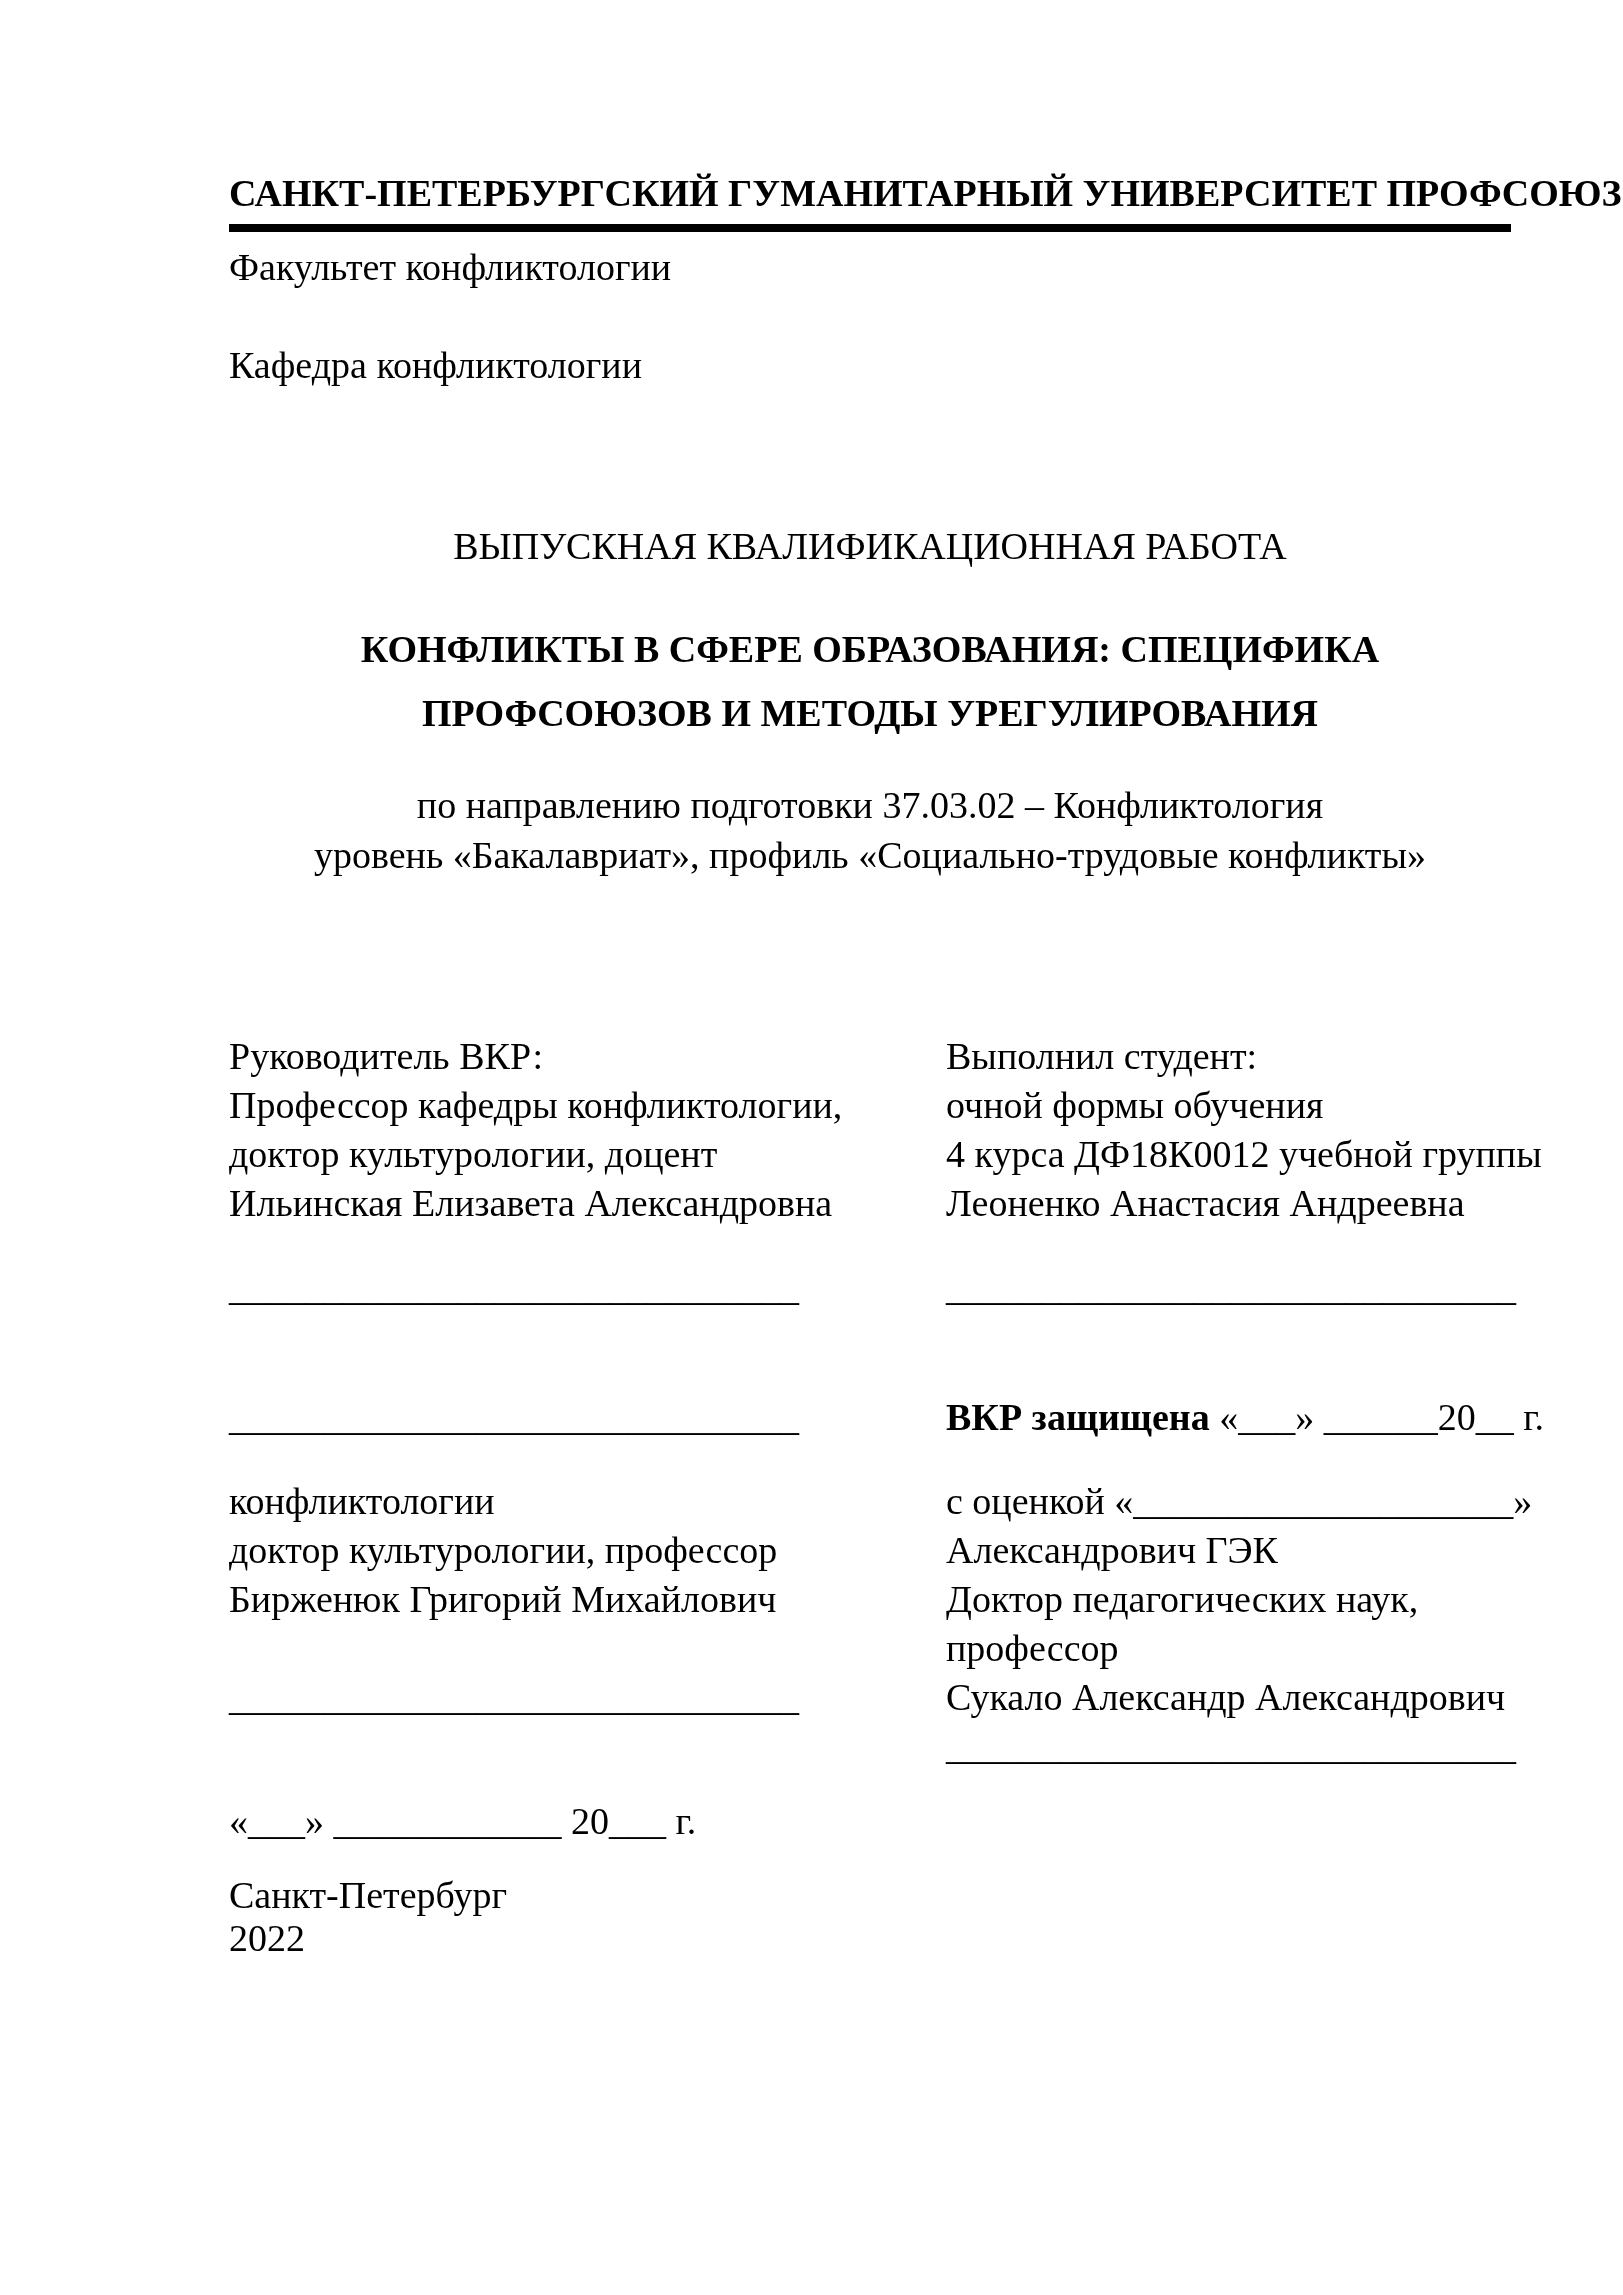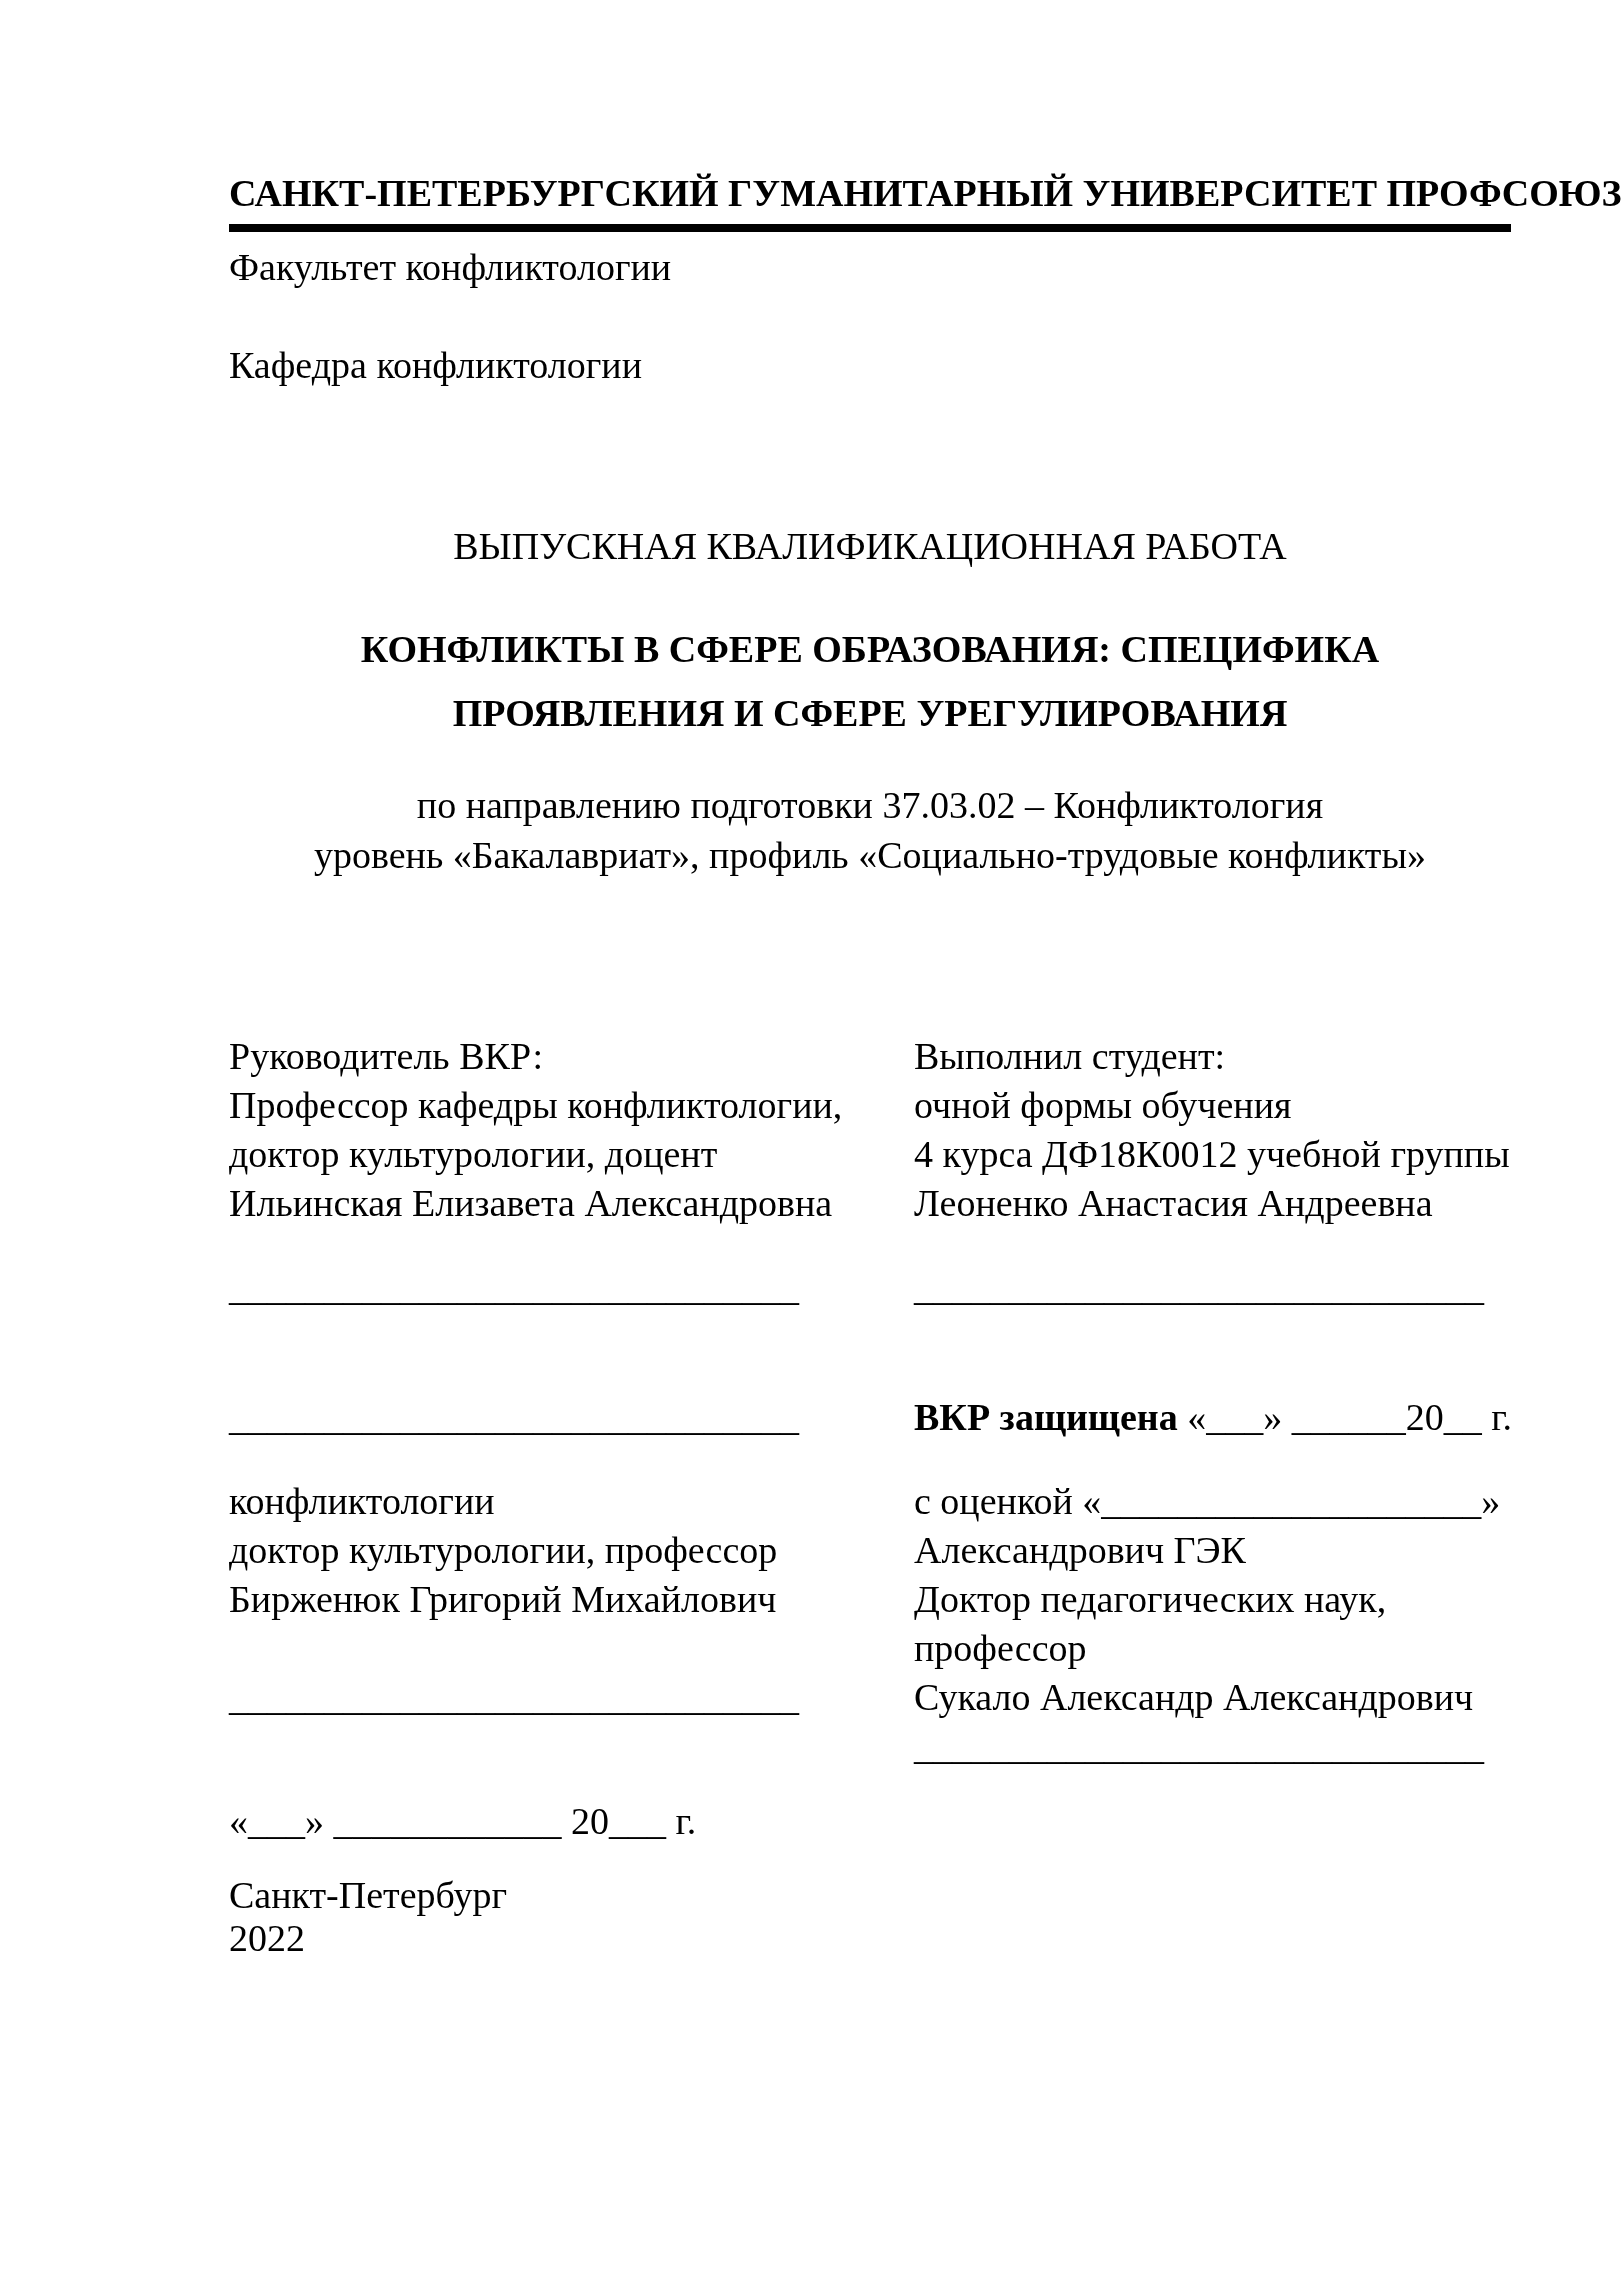--- a/index.html
+++ b/index.html
@@ -51,20 +51,21 @@
   }
   .program {
     text-align: center;
     line-height: 50px;
     margin-top: 35px;
   }
   .columns {
     display: flex;
     justify-content: space-between;
     margin-top: 152px;
+    gap: 32px;
   }
   .col-left  { flex: 0 0 685px; }
   .col-right { flex: 0 0 597px; }
   .line { white-space: nowrap; }
   .sig  { white-space: nowrap; letter-spacing: 0; }
   .sp-a { height: 35px; }
   .sp-b { height: 81px; }
   .sp-c { height: 35px; }
   .sp-d { height: 49px; }
   .sp-e { height: 75px; }
@@ -85,21 +86,21 @@
     <div class="rule"></div>
 
     <div class="faculty">Факультет конфликтологии</div>
 
     <div class="department">Кафедра конфликтологии</div>
 
     <div class="work-type">ВЫПУСКНАЯ КВАЛИФИКАЦИОННАЯ РАБОТА</div>
 
     <div class="thesis-title">
       <div class="line">КОНФЛИКТЫ В СФЕРЕ ОБРАЗОВАНИЯ: СПЕЦИФИКА</div>
-      <div class="line">ПРОЯВЛЕНИЯ И СФЕРЕ УРЕГУЛИРОВАНИЯ</div>
+      <div class="line">ПРОФСОЮЗОВ И МЕТОДЫ УРЕГУЛИРОВАНИЯ</div>
     </div>
 
     <div class="program">
       <div class="line">по направлению подготовки 37.03.02 – Конфликтология</div>
       <div class="line">уровень «Бакалавриат», профиль «Социально-трудовые конфликты»</div>
     </div>
 
     <div class="columns">
 
       <div class="col-left">

